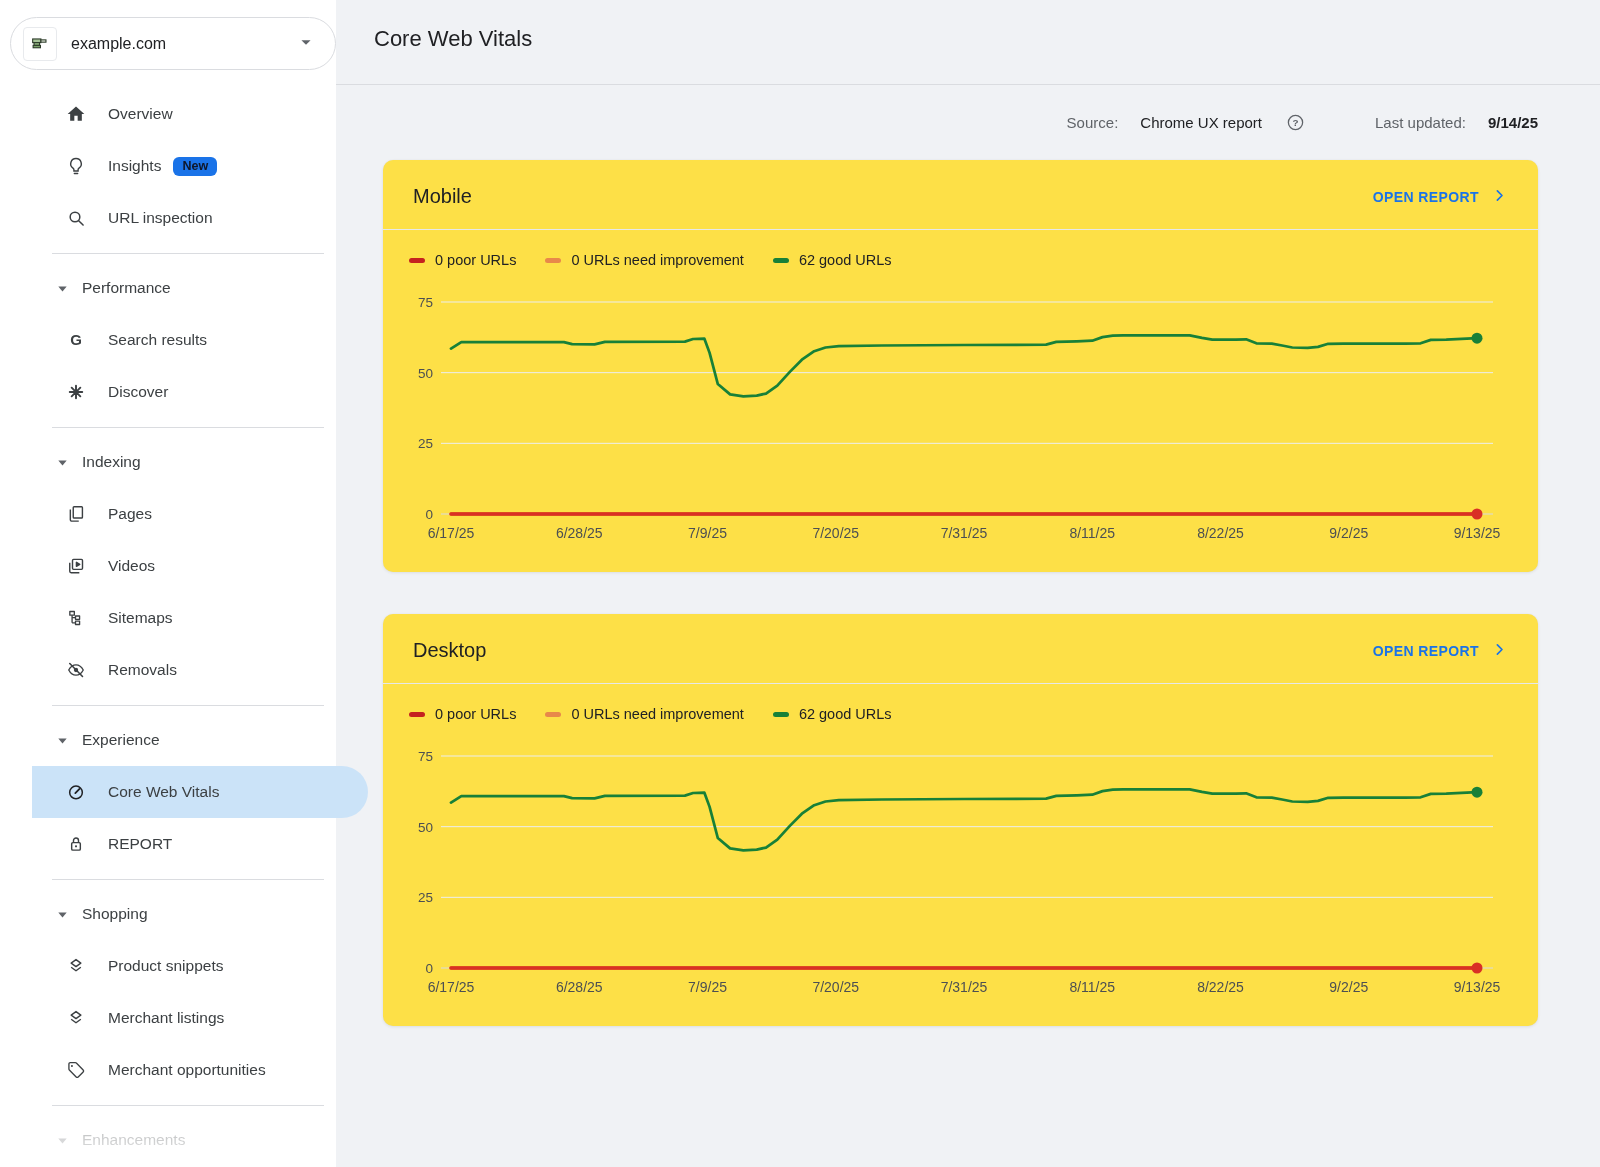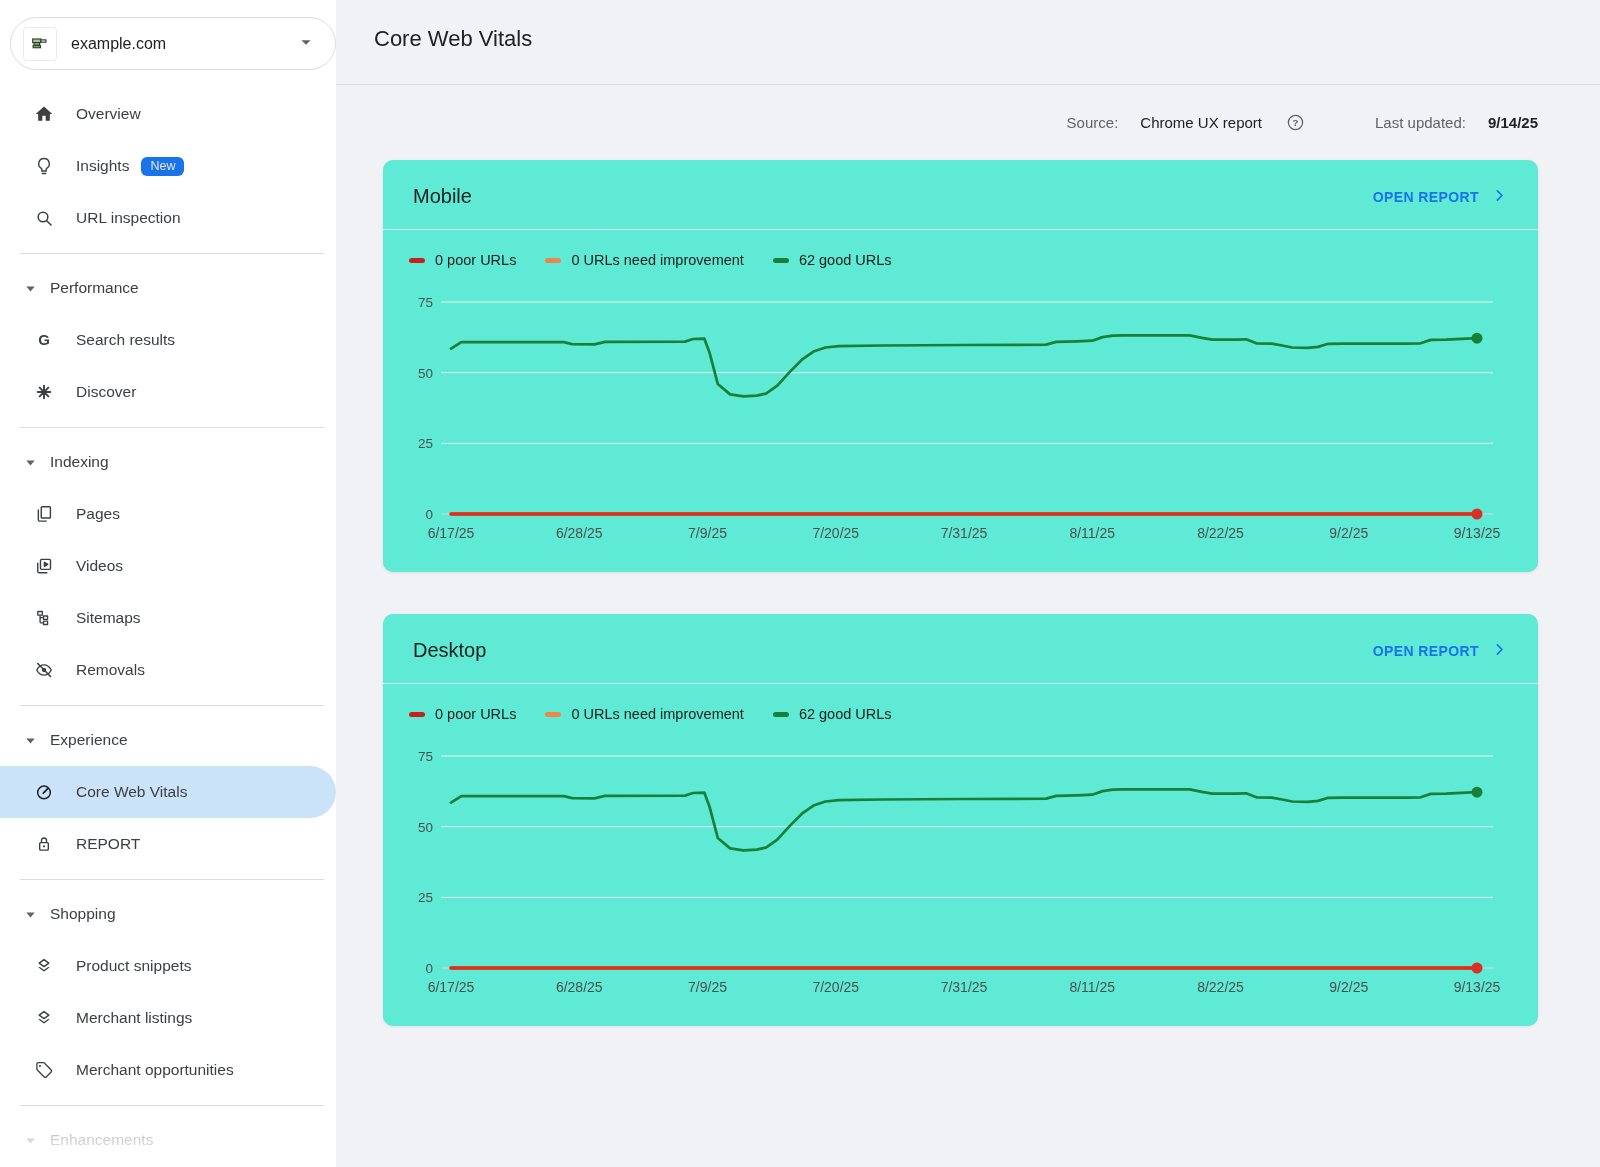--- a/index.html
+++ b/index.html
@@ -7,50 +7,50 @@
               font-family:"Liberation Sans", sans-serif; color:#202124; }
 
   
   .sidebar { position:absolute; left:0; top:0; width:336px; height:1167px; background:#fff; }
   .prop-selector { margin:17px 0 0 10px; width:326px; height:53px; border:1px solid #dadce0;
                    border-radius:27px; background:#fff; display:flex; align-items:center;
                    padding:0 18px 0 12px; cursor:pointer; }
   .prop-favicon { width:34px; height:34px; border:1px solid #e8eaed; border-radius:4px;
                   background:#fff; display:flex; align-items:center; justify-content:center; }
   .prop-domain { font-size:16px; color:#202124; margin-left:14px; flex:1; }
-  .nav { padding-top:18px; }
+  .nav { padding-top:18px;margin-left:32px; }
   .nav-row { height:52px; display:flex; align-items:center; padding-left:34px; cursor:pointer;
              position:relative; }
   .nav-row .ico { width:20px; height:20px; margin-right:22px; flex:0 0 20px; display:flex;
                   align-items:center; justify-content:center; }
   .nav-label { font-size:15.5px; color:#3c4043; white-space:nowrap; }
   .nav-row.selected { background:#cbe3f8; border-radius:0 26px 26px 0; width:336px; }
   .sec-head { height:52px; display:flex; align-items:center; padding-left:24px; cursor:pointer; }
   .sec-caret { width:14px; height:14px; margin-right:12px; display:flex; align-items:center; }
   .sec-label { font-size:15.5px; color:#3c4043; }
   .nav-divider { border-top:1px solid #dadce0; margin:9px 12px 8px 20px; }
   .faded { opacity:0.4; }
   .sidebar-fade { position:absolute; bottom:0; left:0; width:100%; height:48px;
                   background:linear-gradient(rgba(255,255,255,0), rgba(255,255,255,0.85)); pointer-events:none; }
-  .badge-new { background:#1a73e8; color:#e5e5e5; font-size:12.5px; font-weight:normal;
+  .badge-new { background:#1a73e8; color:#0f172a; font-size:12.5px; font-weight:bold;
                border-radius:6px; padding:2px 9px 3px; margin-left:12px; }
 
   
   .main { position:absolute; left:336px; top:0; width:1264px; height:1167px; }
   .main-header { padding:26px 0 0 38px; height:85px; border-bottom:1px solid #dadce0; }
   .main-title { font-size:22px; font-weight:normal; color:#202124; }
   .meta-row { display:flex; justify-content:flex-end; align-items:center; gap:22px;
               padding:25px 62px 0 0; height:50px; font-size:15px; }
   .meta-gray { color:#5f6368; }
   .meta-dark { color:#202124; }
   .meta-strong { color:#202124; font-weight:bold; }
   .meta-gap { width:26px; }
   .help-ico { display:flex; align-items:center; cursor:pointer; margin-left:2px; }
 
-  .card { margin:25px 62px 0 47px; width:1155px; background:#5eead4; border-radius:10px;
+  .card { margin:25px 62px 0 47px; width:1155px; background:#fde047; border-radius:10px;
           box-shadow:0 1px 3px rgba(60,64,67,0.10), 0 0 1px rgba(60,64,67,0.08); }
   .card + .card { margin-top:42px; }
   .card-header { display:flex; justify-content:space-between; align-items:center;
                  padding:25px 30px 21px 30px; border-bottom:1px solid #e6e8ea; }
   .card-title { font-size:20px; font-weight:normal; color:#202124; }
   .open-report { display:flex; align-items:center; gap:12px; color:#1a73e8; font-size:14px;
                  font-weight:bold; letter-spacing:0.4px; cursor:pointer; text-transform:uppercase; }
   .legend { display:flex; align-items:center; gap:29px; padding:22px 0 2px 26px; }
   .legend-item { display:flex; align-items:center; }
   .swatch { width:16px; height:5px; border-radius:3px; margin-right:10px; }

